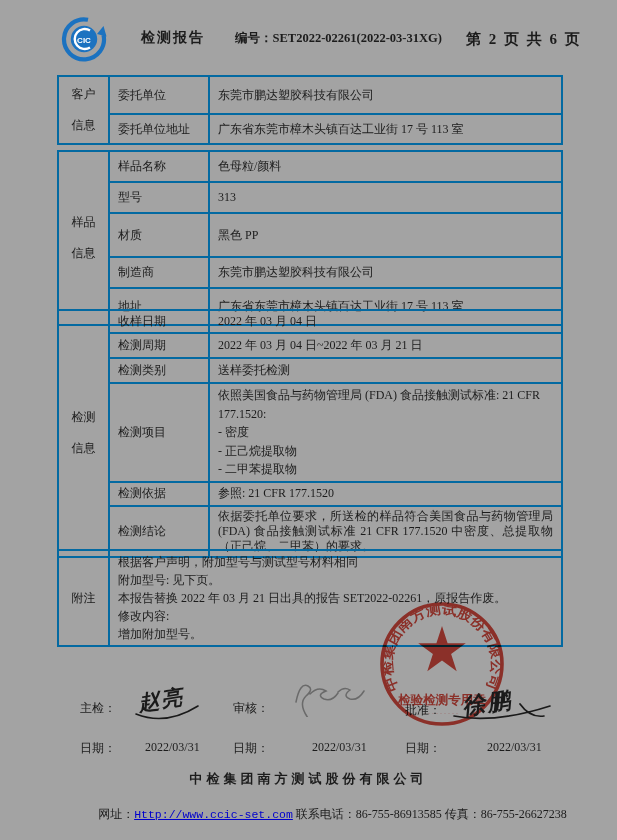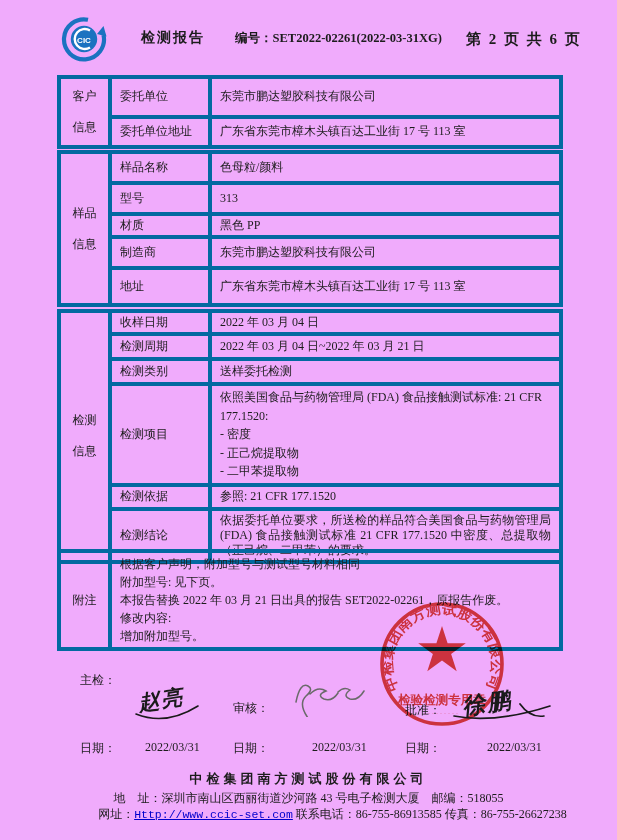--- a/index.html
+++ b/index.html
@@ -1,25 +1,25 @@
 <!DOCTYPE html>
 <html><head>
 <meta charset="utf-8">
 <style>
   html,body{margin:0;padding:0;background:#ffffff;}
-  .page{position:relative;width:617px;height:840px;background:#f0abfc;overflow:hidden;
+  .page{position:relative;width:617px;height:840px;background:#a3a3a3;overflow:hidden;
         font-family:"Liberation Serif","DejaVu Serif",serif;color:#1c1c1c;}
   
   .hdr-title{position:absolute;left:141px;top:29px;font-size:14px;font-weight:bold;letter-spacing:2px;}
   .hdr-no{position:absolute;left:235px;top:30px;font-size:12.5px;font-weight:bold;}
   .hdr-page{position:absolute;left:466px;top:30px;font-size:15px;font-weight:bold;letter-spacing:2px;white-space:nowrap;}
   .logo{position:absolute;left:61px;top:16px;}
   
   table.sec{position:absolute;left:57px;width:506px;border-collapse:collapse;table-layout:fixed;}
-  table.sec td{border:4px solid #0369a1;font-size:12px;padding:2px 8px;vertical-align:middle;
+  table.sec td{border:2px solid #0369a1;font-size:12px;padding:2px 8px;vertical-align:middle;
                white-space:pre-line;overflow:hidden;}
   td.seclabel{text-align:center;line-height:31px;padding:2px 2px;}
   td.flabel{line-height:15px;}
   td.fval{line-height:15px;}
   td.lh19{line-height:18.5px;}
   td.lh15{line-height:15px;text-align:justify;}
   td.lh18{line-height:18px;}
   
   .siglabel{position:absolute;font-size:12px;white-space:nowrap;}
   .sigdate{position:absolute;font-size:12px;white-space:nowrap;}
@@ -84,21 +84,21 @@
         <tr style="height:31px">
       <td class="seclabel" rowspan="5">样品
 信息</td>
       <td class="flabel">样品名称</td>
       <td class="fval">色母粒/颜料</td>
     </tr>
     <tr style="height:31px">
       <td class="flabel">型号</td>
       <td class="fval">313</td>
     </tr>
-    <tr style="height:22px">
+    <tr style="height:44px">
       <td class="flabel">材质</td>
       <td class="fval">黑色 PP</td>
     </tr>
     <tr style="height:31px">
       <td class="flabel">制造商</td>
       <td class="fval">东莞市鹏达塑胶科技有限公司</td>
     </tr>
     <tr style="height:37px">
       <td class="flabel">地址</td>
       <td class="fval">广东省东莞市樟木头镇百达工业街 17 号 113 室</td>
@@ -156,21 +156,21 @@
       <td class="seclabel">附注</td>
       <td class="fval lh18">根据客户声明，附加型号与测试型号材料相同
 附加型号: 见下页。
 本报告替换 2022 年 03 月 21 日出具的报告 SET2022-02261，原报告作废。
 修改内容:
 增加附加型号。</td>
     </tr>
   </tbody>
     </table>
 
-  <div class="siglabel" style="left:80px;top:672px;">主检：</div>
+  <div class="siglabel" style="left:80px;top:700px;">主检：</div>
   <div class="signame" style="left:138px;top:686px;">赵亮</div>
   <svg class="sigscribble" style="left:132px;top:700px;" width="80" height="22">
     <path d="M4,14 q30,12 62,-8" fill="none" stroke="#1a1a1a" stroke-width="1.6" stroke-linecap="round"></path>
   </svg>
 
   <div class="siglabel" style="left:233px;top:700px;">审核：</div>
   <svg class="sigscribble" style="left:286px;top:672px;" width="90" height="45">
     <path d="M10,30 q4,-20 12,-16 q6,3 -2,10 q-8,8 2,22 M24,22 q8,-8 16,-3 q-10,4 -2,8 q8,3 14,-6 M52,20 q6,-6 12,-2 q-8,6 0,9 q8,2 14,-8" fill="none" stroke="#6a6a6a" stroke-width="1.5" stroke-linecap="round"></path>
   </svg>
 
@@ -194,16 +194,15 @@
         <path id="stampArc" d="M -43.3 25 A 50 50 0 1 1 43.3 25" fill="none"></path>
       </defs>
     <text font-size="13" fill="#d63a2e" font-weight="bold">
       <textPath href="#stampArc" startOffset="0" textLength="208" lengthAdjust="spacingAndGlyphs">中检集团南方测试股份有限公司</textPath>
     </text>
     <text x="0" y="40" text-anchor="middle" font-size="12.5" font-weight="bold" fill="#d63a2e">检验检测专用章</text>
     <text x="0" y="52" text-anchor="middle" font-size="6" fill="#d63a2e" opacity="0.8" letter-spacing="2">·········</text>
   </svg>
 
   <div class="foot foot-company">中检集团南方测试股份有限公司</div>
-  <div class="foot foot-address"><span>地　址：</span><span>深圳市南山区西丽街道沙河路 43 号电子检测大厦</span><span>　</span><span>邮编：</span><span>518055</span></div>
   <div class="foot foot-contact"><span>网址：</span><a class="weblink" href="#">Http://www.ccic-set.com</a><span> </span><span>联系电话：</span><span>86-755-86913585</span><span> </span><span>传真：</span><span>86-755-26627238</span></div>
 
 </div>
 
 </body></html>

